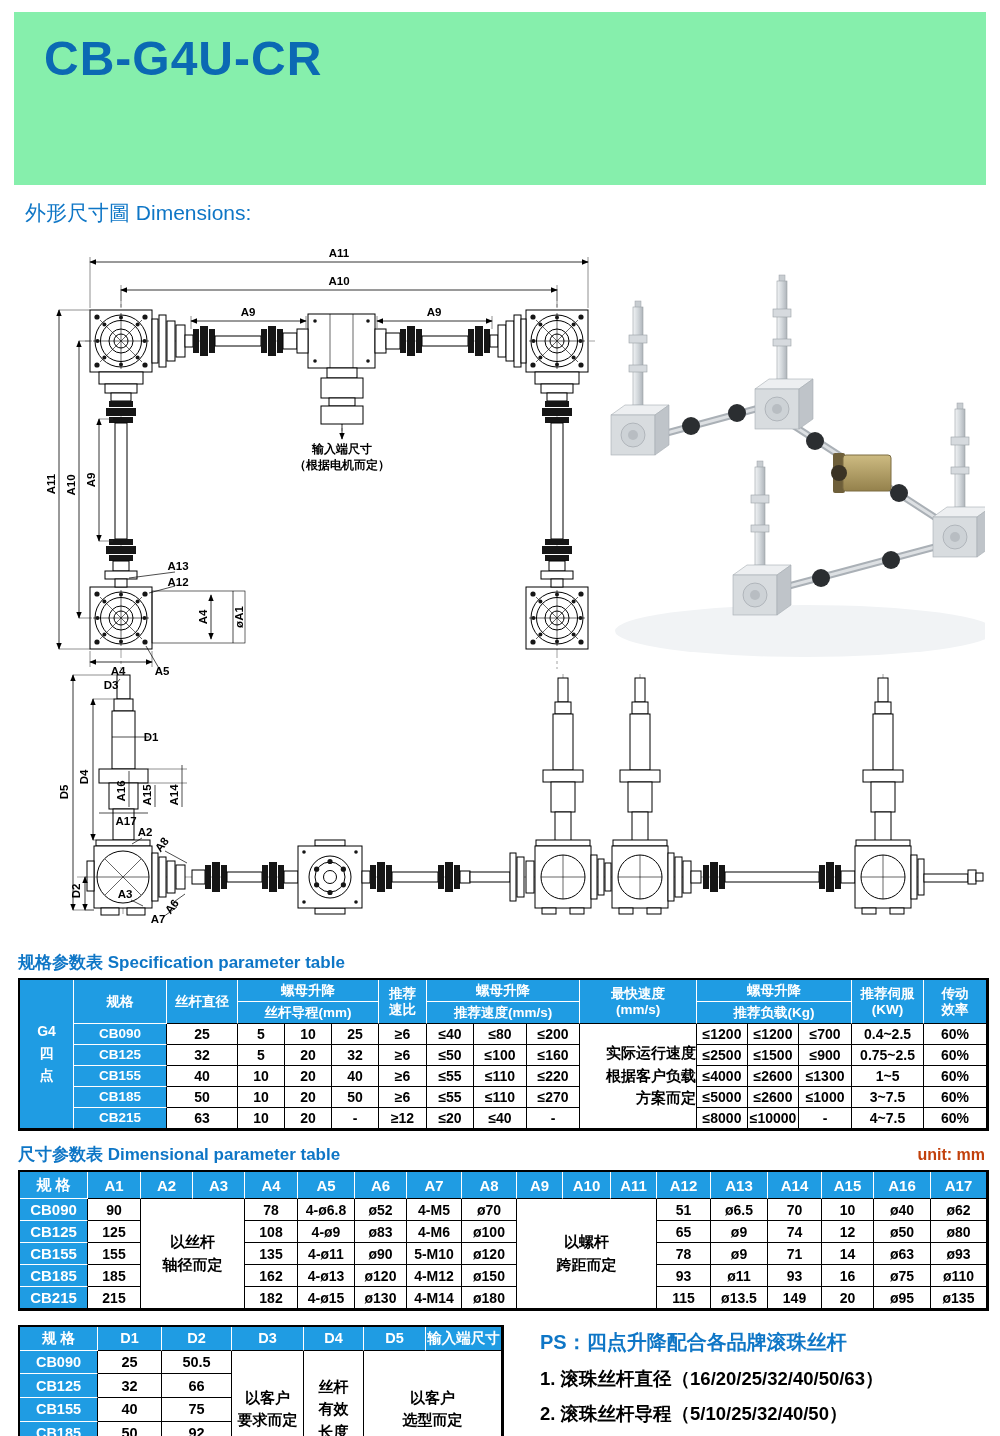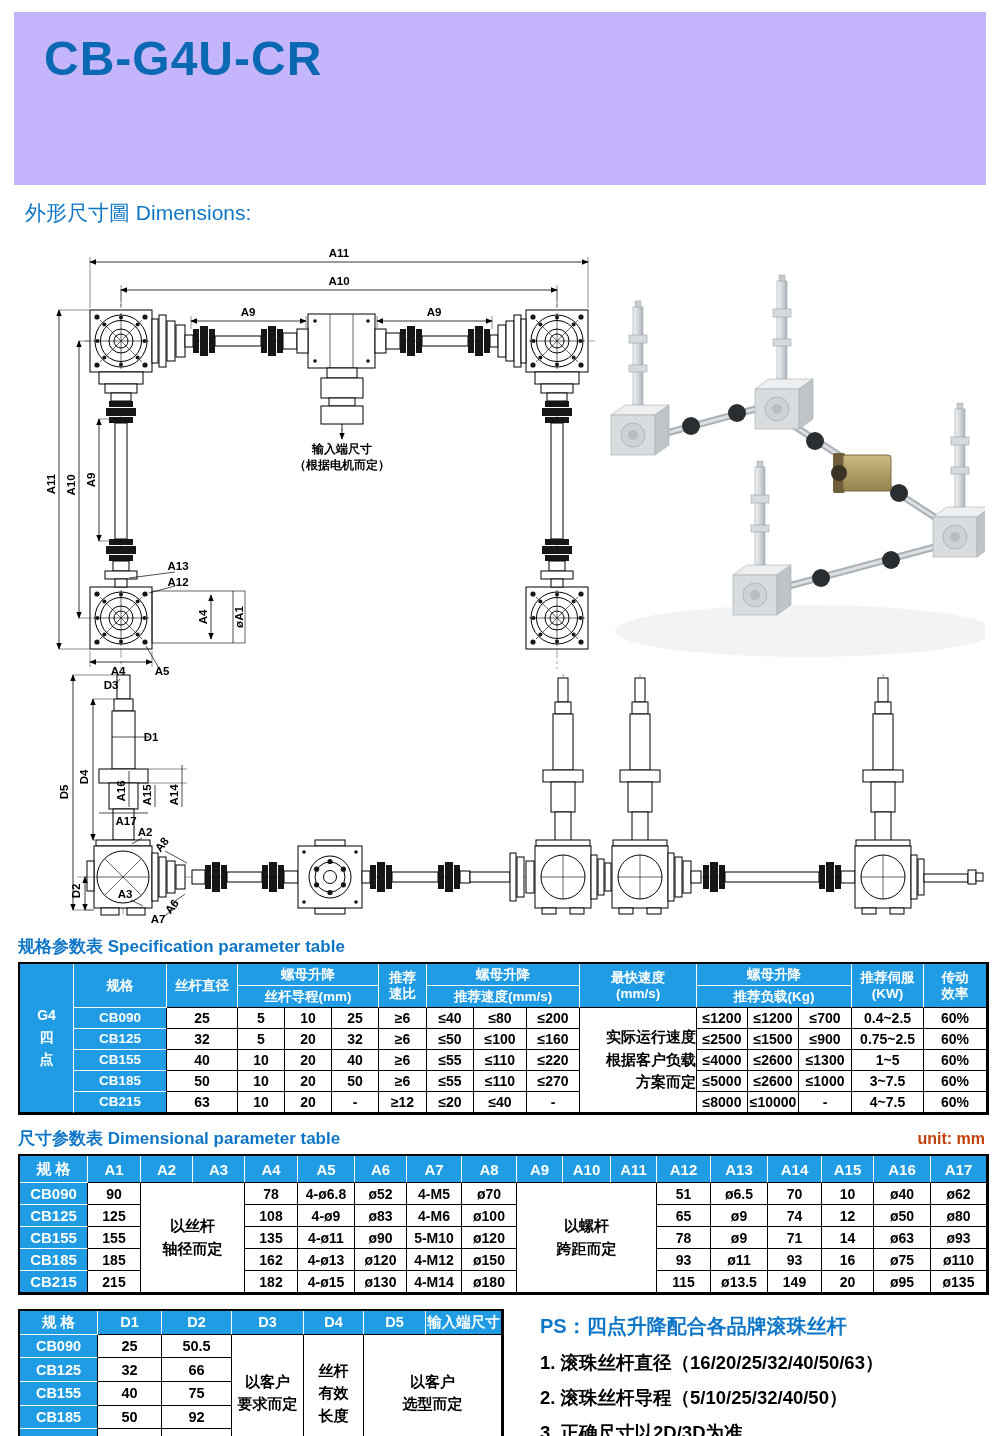--- a/index.html
+++ b/index.html
@@ -1,25 +1,25 @@
 <!DOCTYPE html>
 <html><head>
 <meta charset="utf-8">
 <style>
   html,body{margin:0;padding:0;background:#fff;}
   .page{position:relative;width:1000px;height:1436px;background:#fff;overflow:hidden;
         font-family:"Liberation Sans","DejaVu Sans",sans-serif;color:#000;}
   
-  .band{margin:12px 14px 0 14px;height:173px;background:#c4b5fd;box-sizing:border-box;
+  .band{margin:12px 14px 0 14px;height:173px;background:#86efac;box-sizing:border-box;
         padding:22px 0 0 30px;}
   .h1{font-size:48px;font-weight:700;color:#0b69b3;letter-spacing:1px;line-height:1.05;}
   .h2{font-size:36px;font-weight:700;color:#0b69b3;margin-top:12px;letter-spacing:1px;}
   
   .sec-title{margin:14px 0 2px 25px;font-size:21px;font-weight:400;color:#0e76c6;}
-  .tbl-title{margin:4px 15px 4px 18px;font-size:17px;font-weight:700;color:#0e76c6;}
+  .tbl-title{margin:20px 15px 4px 18px;font-size:17px;font-weight:700;color:#0e76c6;}
   .dimhead{display:flex;justify-content:space-between;align-items:baseline;margin-top:12px;}
   .unit{font-size:16px;font-weight:700;color:#c2410c;}
   
   .drawing{display:block;margin:0 15px;width:970px;height:702px;}
   .g{fill:#fff;stroke:#000;stroke-width:1;}
   .gn{fill:none;stroke:#000;stroke-width:1;}
   .thin{fill:none;stroke:#000;stroke-width:.6;}
   .blk{fill:#161616;stroke:none;}
   .dl{stroke:#000;stroke-width:.8;fill:none;marker-start:url(#arw);marker-end:url(#arw);}
   .ld{stroke:#000;stroke-width:.7;fill:none;}

